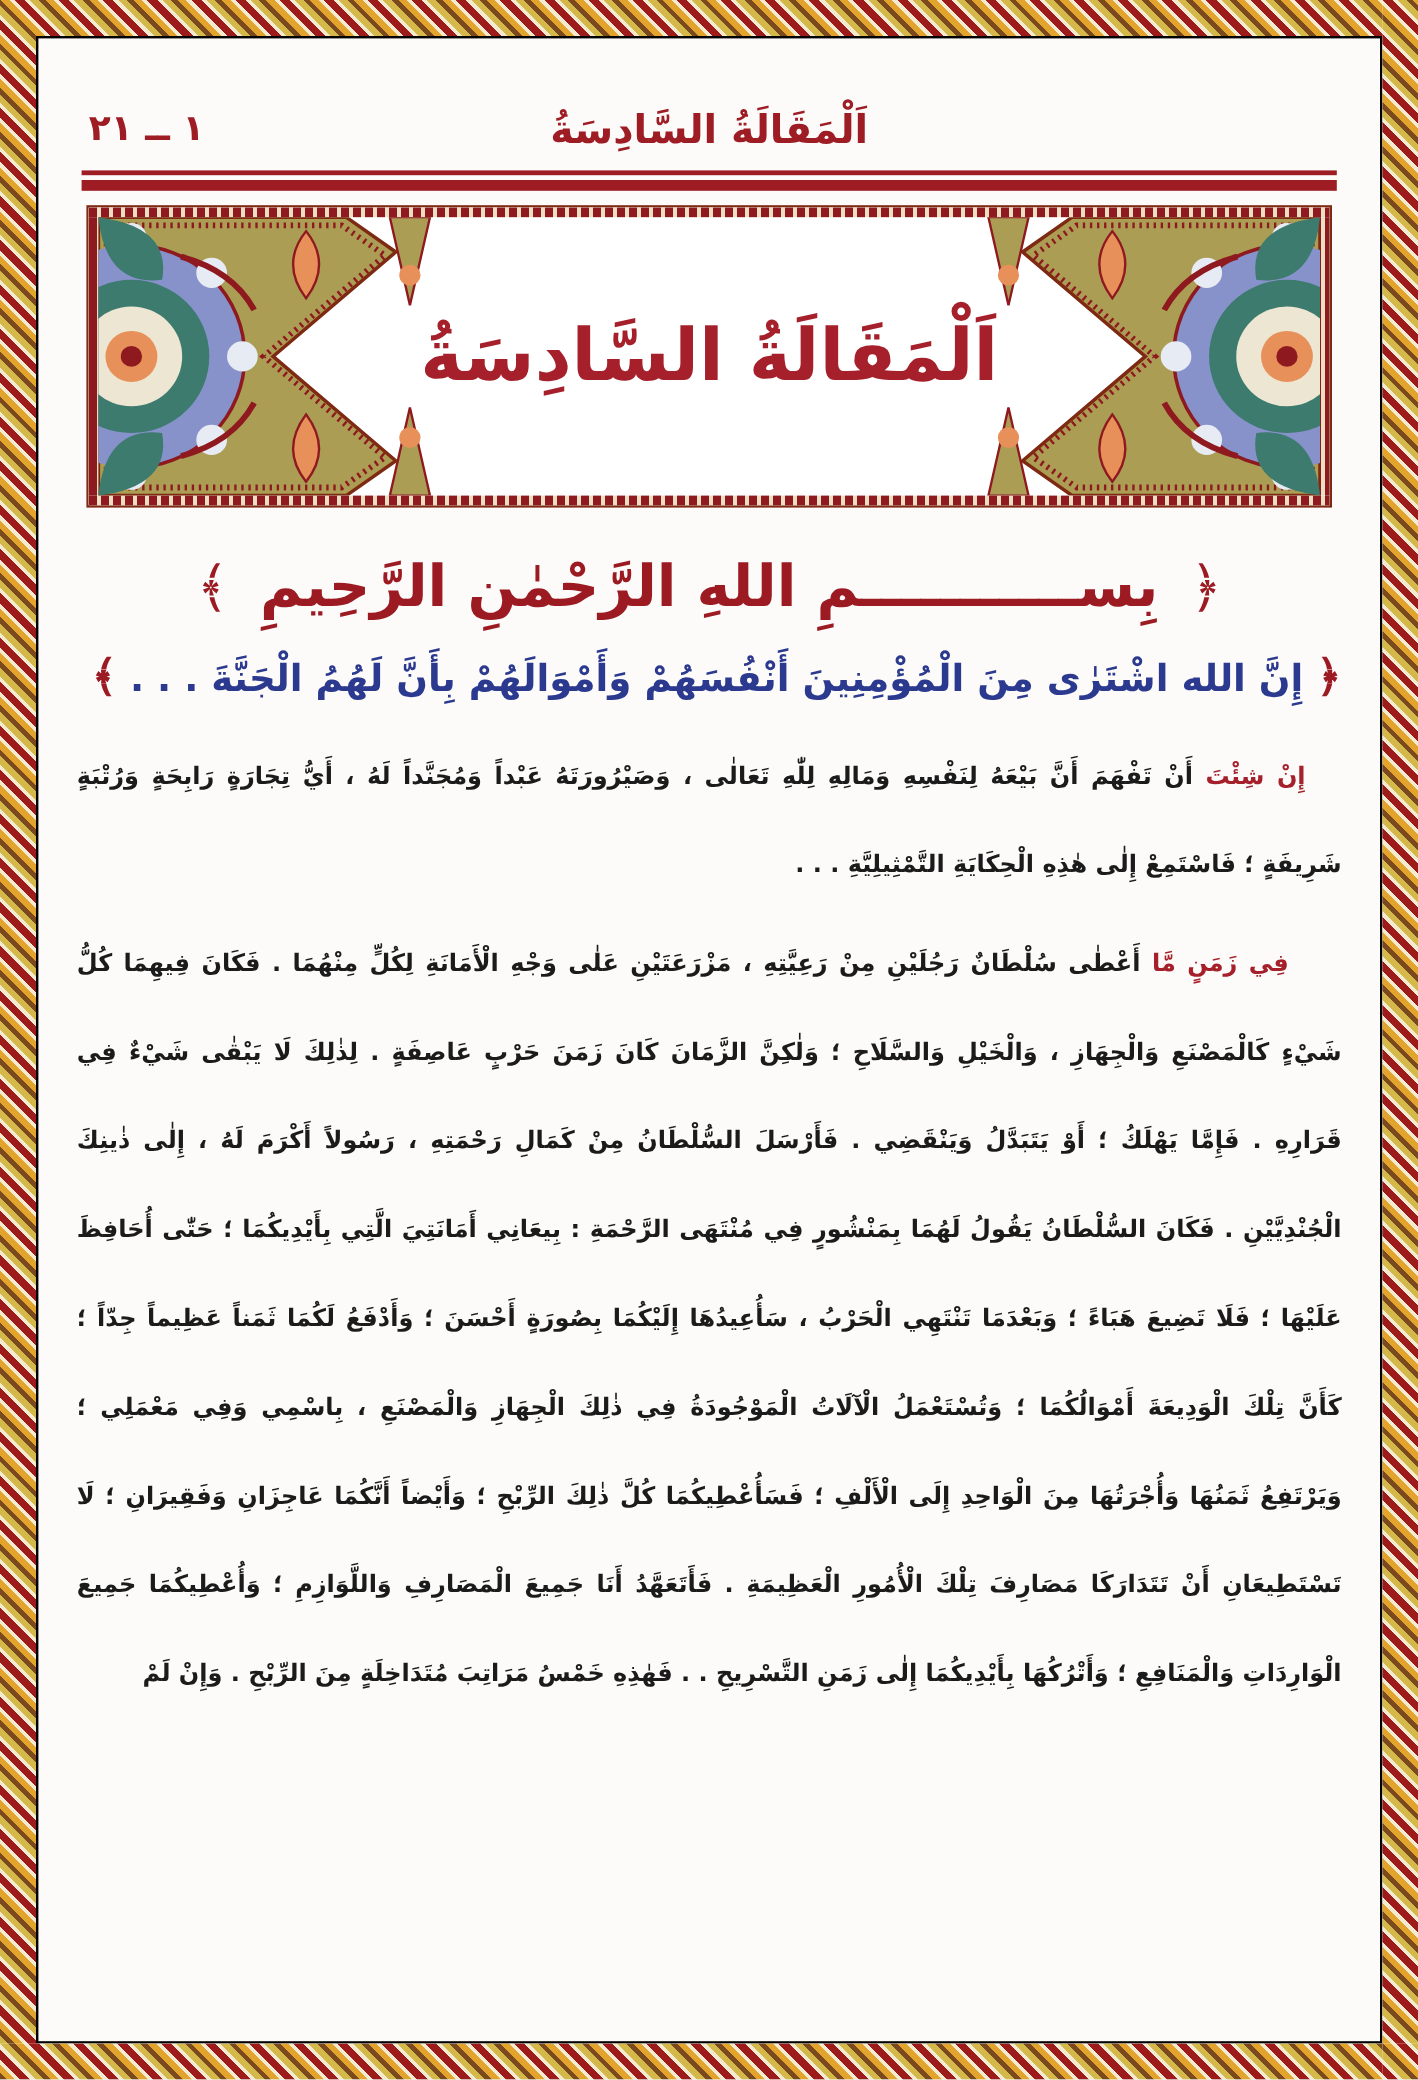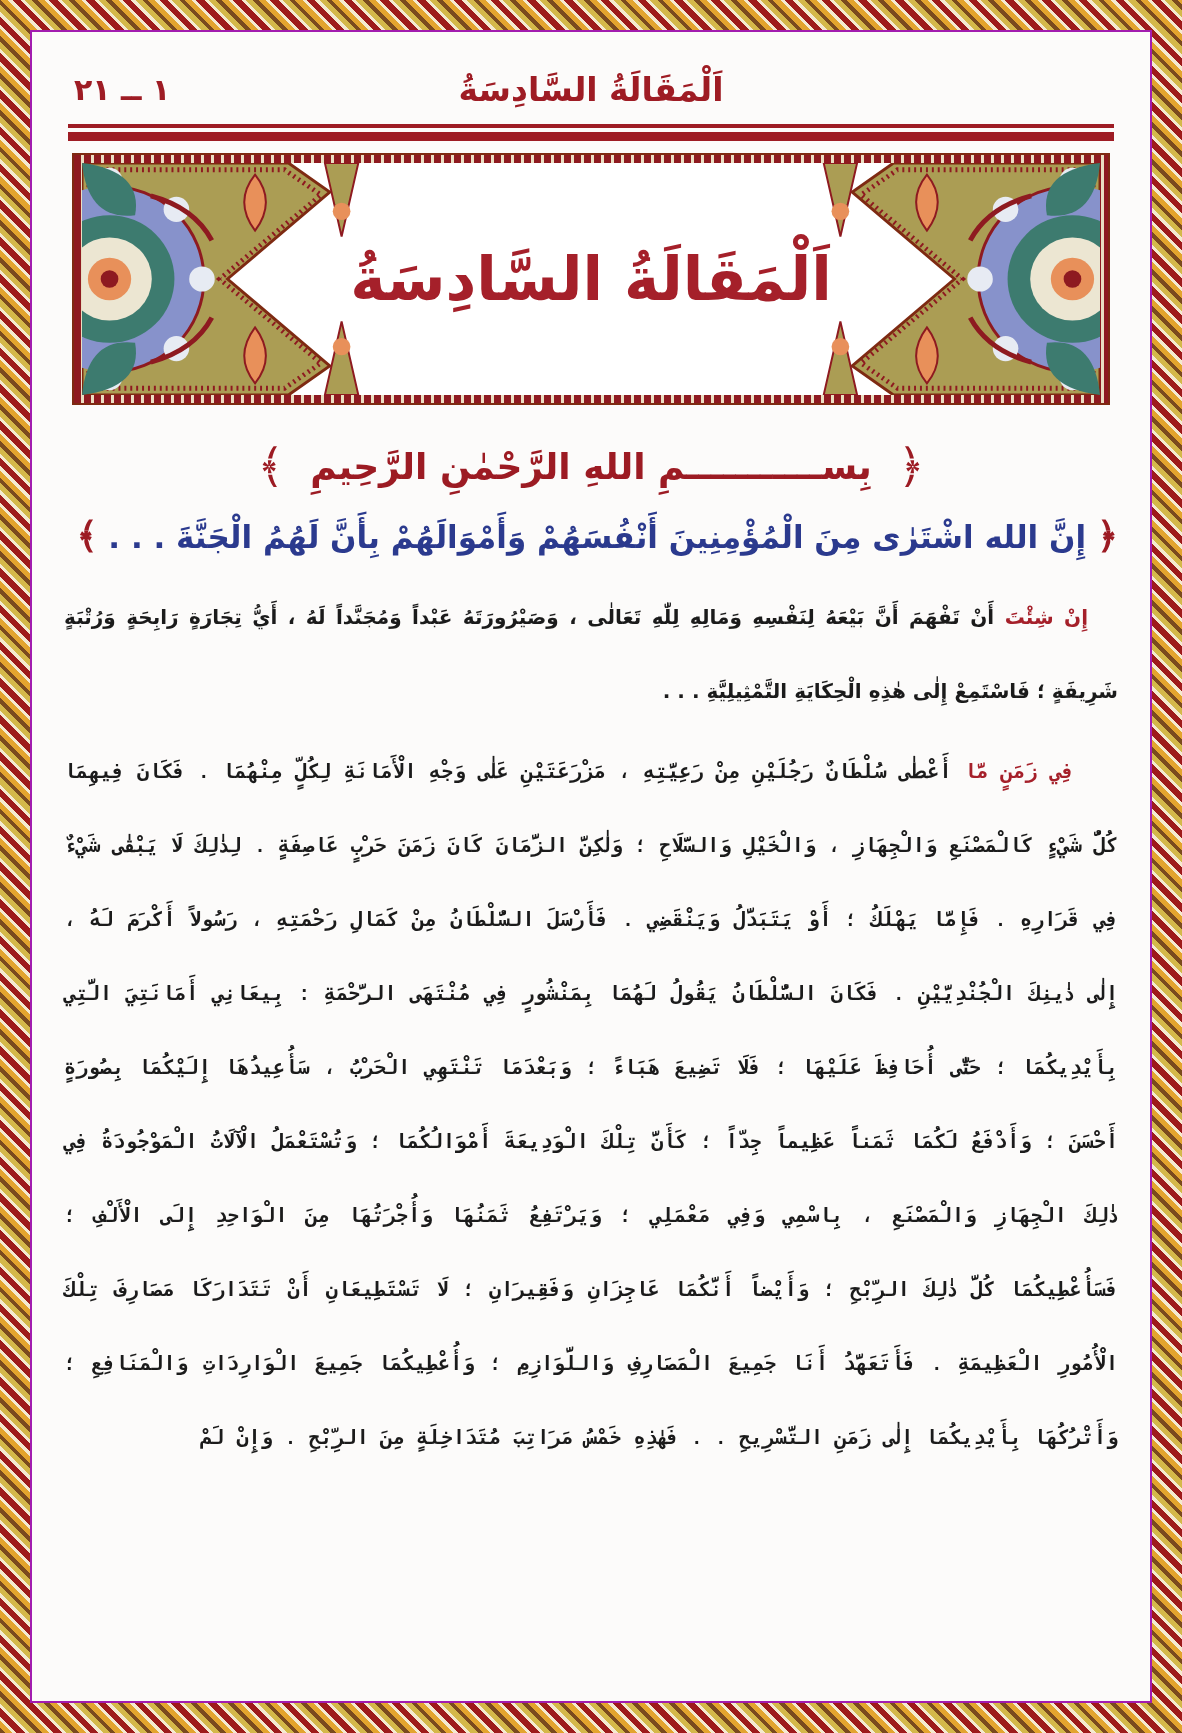--- a/index.html
+++ b/index.html
@@ -12,22 +12,22 @@
     border:30px solid transparent;
     border-image: repeating-linear-gradient(45deg,
       #7a4a1e 0 4px, #e3a42e 4px 9px, #f4ead0 9px 12px,
       #9e1b1b 12px 18px, #f4ead0 18px 21px, #d4b84a 21px 26px) 30;
     overflow:hidden;
     font-family:"DejaVu Sans", sans-serif;
   }
   .inner{
     box-sizing:border-box;
     width:100%;height:100%;
-    border:2px solid #a21caf;
-    padding:30px 32px 0 32px;
+    border:2px solid #000000;
+    padding:48px 32px 0 32px;
   }
   
   .hdr{position:relative;height:56px;}
   .pagenum{
     position:absolute;left:10px;top:10px;
     color:#9e1c24;font-weight:bold;font-size:30px;letter-spacing:1px;
   }
   .hdr-title{
     text-align:center;color:#9e1c24;font-weight:bold;font-size:33px;line-height:56px;
   }
@@ -56,21 +56,21 @@
     display:flex;align-items:center;justify-content:center;
     color:#a5202a;font-weight:bold;font-size:60px;
     text-align:center;
   }
   
   .basmala{
     margin-top:38px;
     display:flex;align-items:center;justify-content:center;gap:26px;
     color:#9c1b23;
   }
-  .basmala .text{font-size:36px;font-weight:bold;white-space:nowrap;}
+  .basmala .text{font-size:48px;font-weight:bold;white-space:nowrap;}
   .basmala .orn{font-size:46px;line-height:1;color:#9c1b23;}
   
   .verse{
     margin-top:26px;
     text-align:right;
     font-weight:bold;font-size:31px;
     color:#2b3a8e;
   }
   .verse .bracket{color:#9c1b23;font-size:36px;font-weight:bold;}
   
@@ -78,21 +78,21 @@
     margin-top:24px;
     color:#1b1b1b;
     font-size:20px;font-weight:bold;
     line-height:74px;
     text-align:justify;
     text-justify:inter-word;
   }
   .bodytext p{margin:0;}
   .bodytext p + p{margin-top:8px;}
   .p1{text-indent:30px;}
-  .p2{text-indent:44px;font-family:Liberation Mono, monospace;}
+  .p2{text-indent:44px;}
   .lead{color:#a5202a;}
 </style>
 </head>
 <body>
 
 <div class="page">
   <div class="inner">
 
     <div class="hdr">
       <div class="pagenum" dir="rtl">١ ــ ٢١</div>

